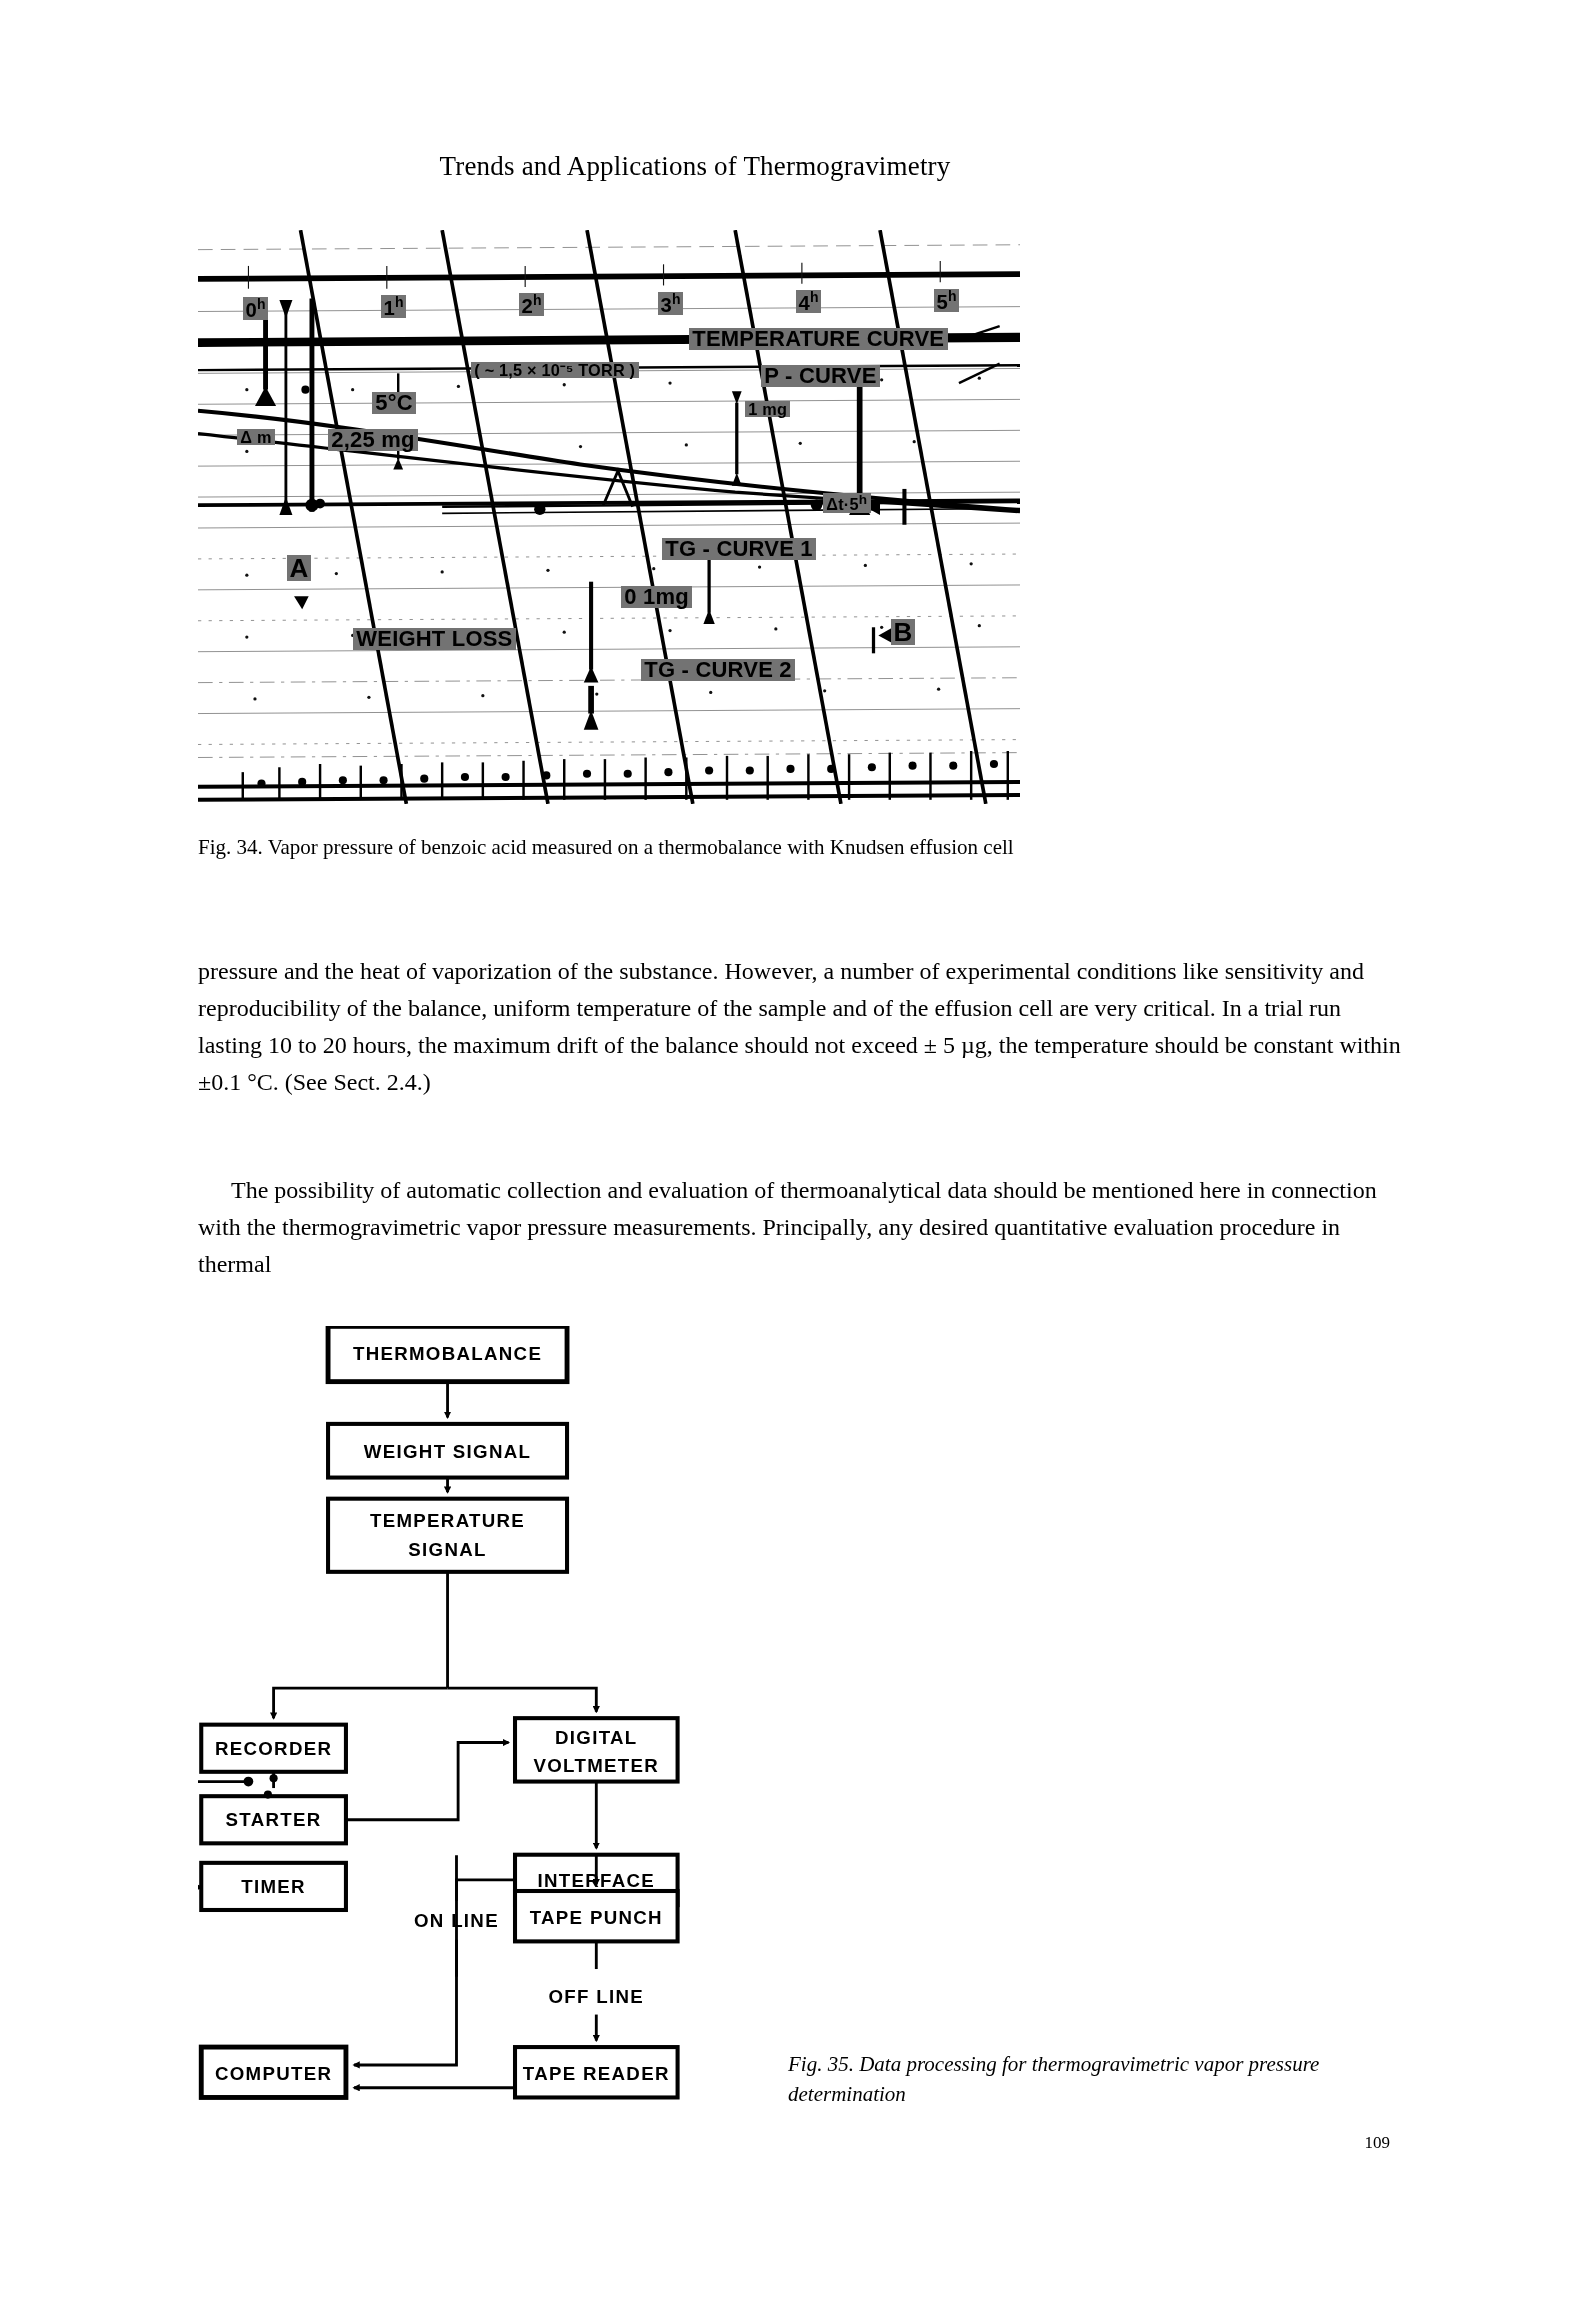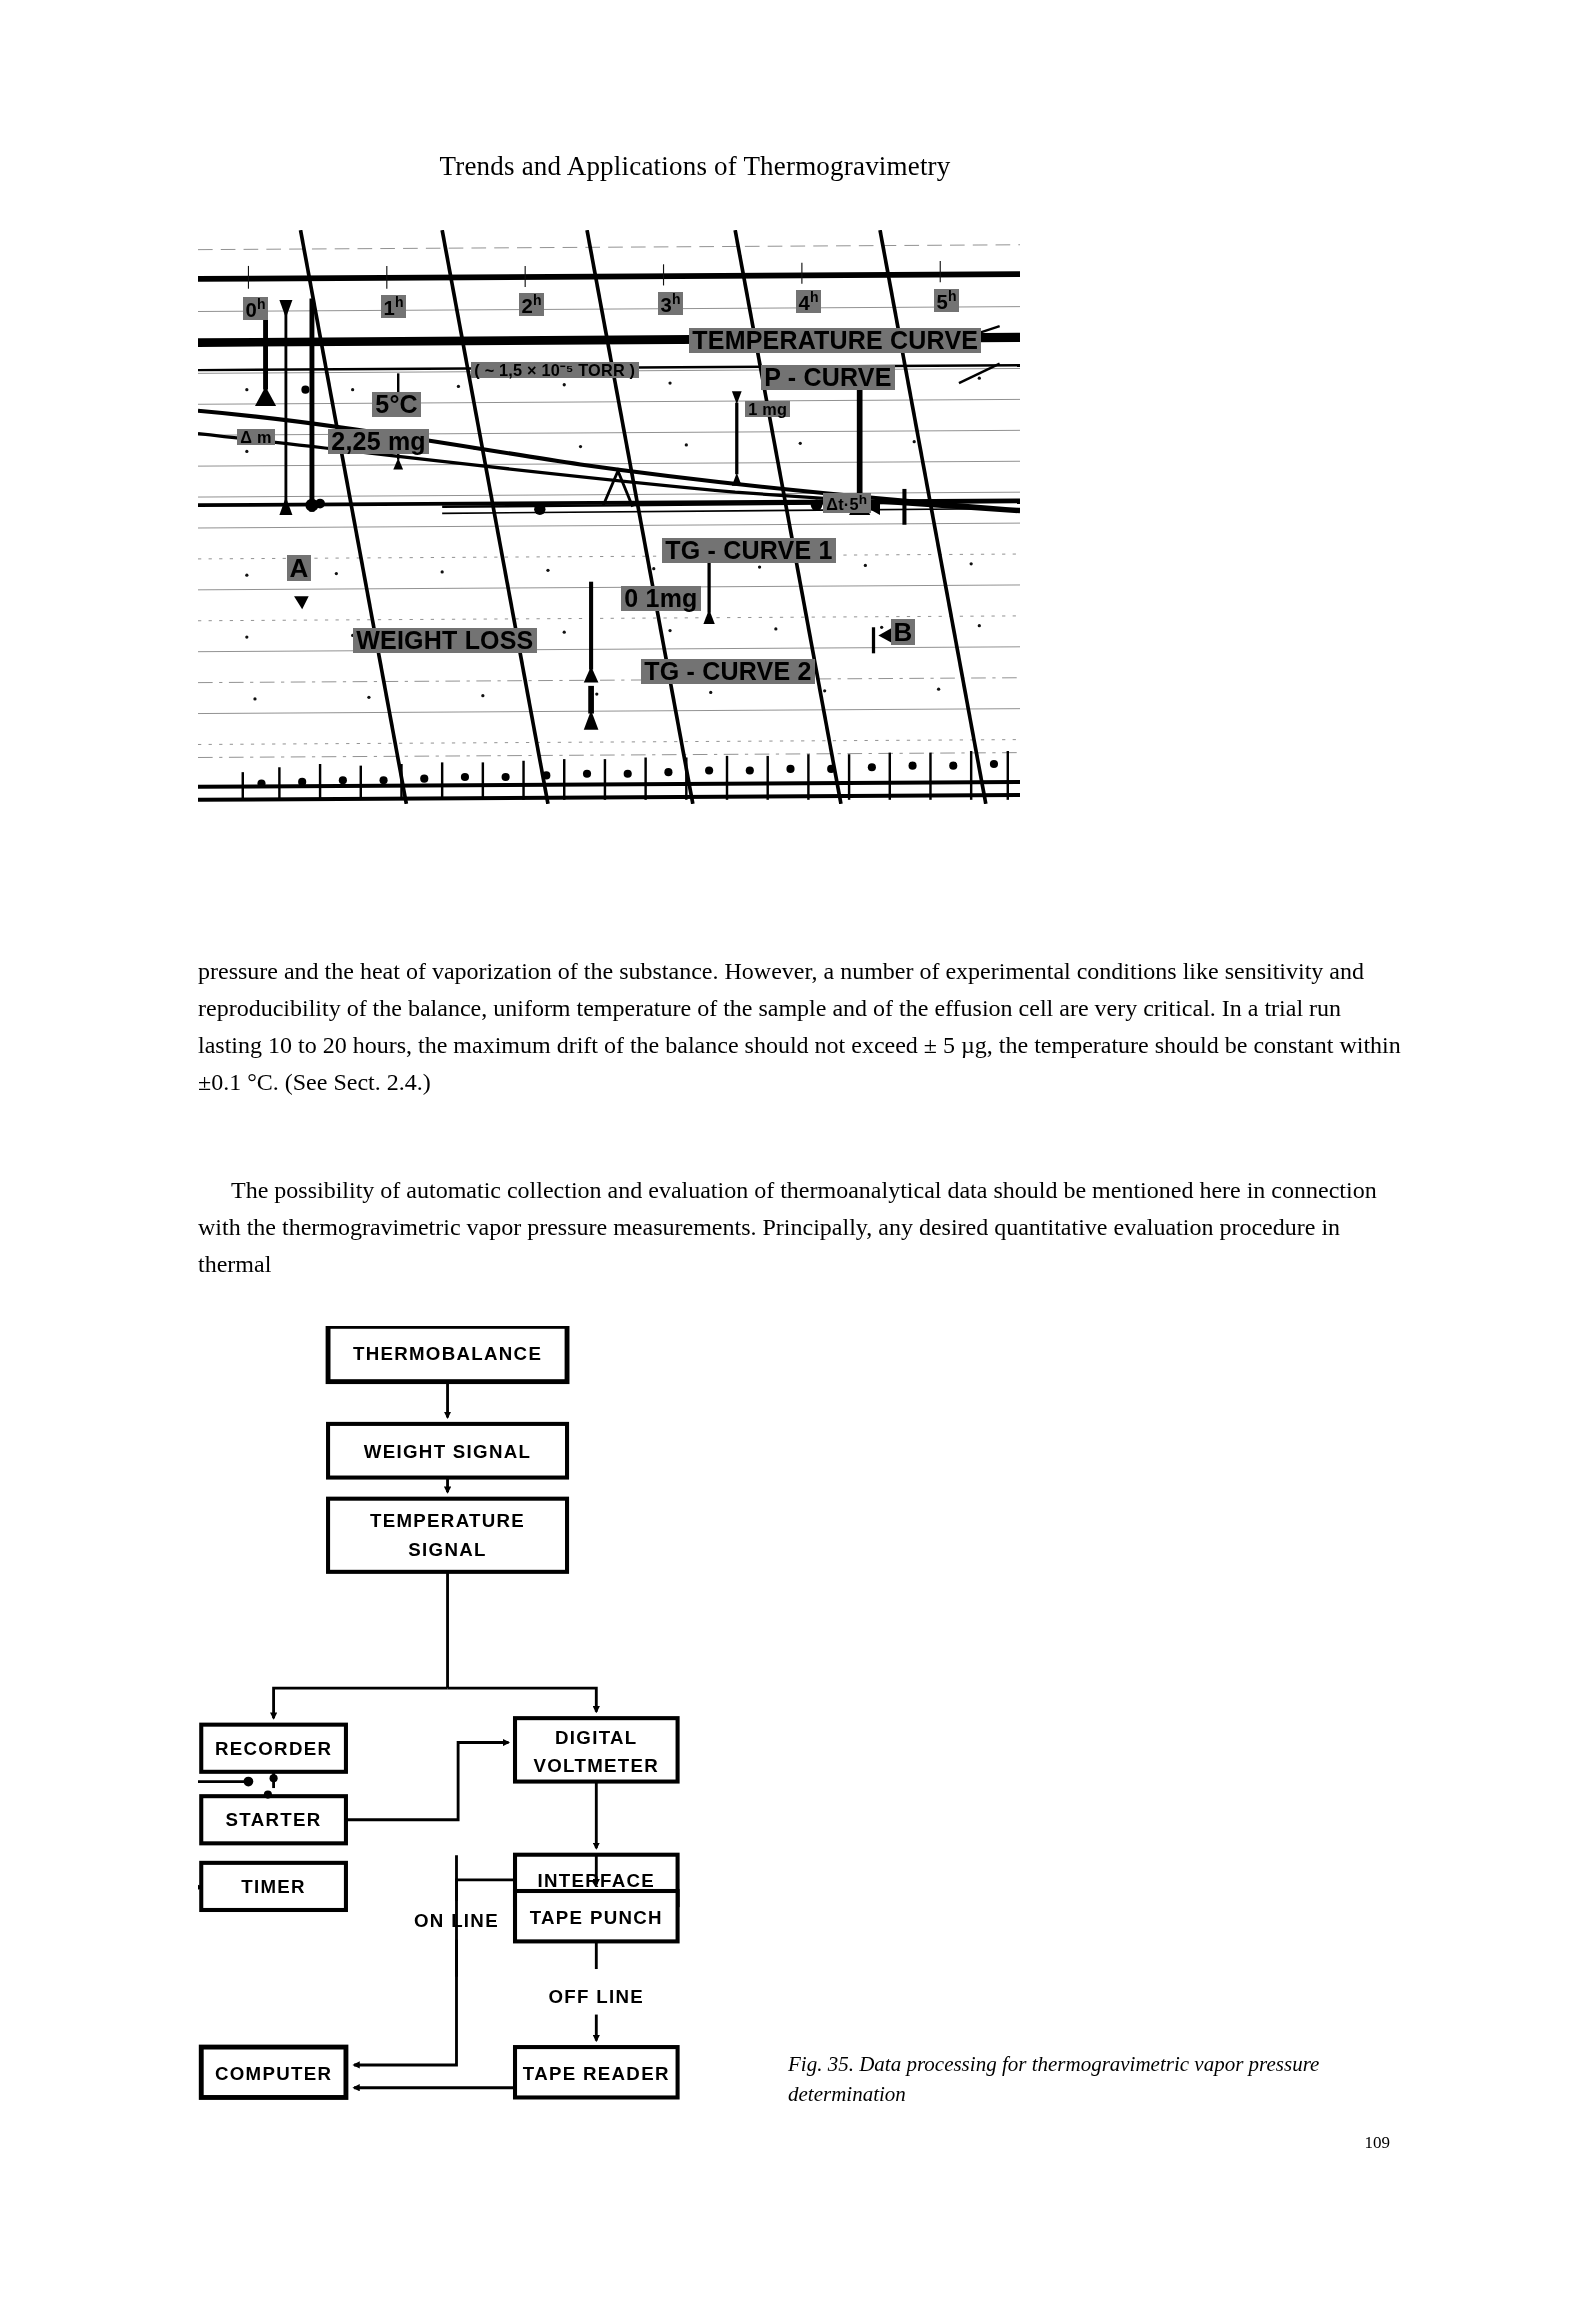--- a/index.html
+++ b/index.html
@@ -54,21 +54,21 @@
     position: absolute;
     font-family: "Liberation Sans", sans-serif;
     font-weight: bold;
     white-space: nowrap;
     background: #737373;
     line-height: 1;
     letter-spacing: 0.2px;
   }
   .cl-time { font-size: 20.3px; padding: 0 2.4px; }
   .cl-time sup { font-size: 14px; vertical-align: super; }
-  .cl-med  { font-size: 25px; padding: 0 3.3px; }
+  .cl-med  { font-size: 22px; padding: 0 3.3px; }
   .cl-sm   { font-size: 16.3px; padding: 0 3.3px; }
   .cl-big  { font-size: 26px; padding: 0 2.4px; }
 
   
   .fig-caption {
     position: absolute;
     font-family: "Liberation Serif", serif;
     font-size: 21px;
     line-height: 1.42;
   }
@@ -393,20 +393,21 @@
 
     <span class="chart-label cl-med" style="left:423px; top:356px;">0 1mg</span>
 
     <span class="chart-label cl-med" style="left:464px; top:308px;">TG - CURVE 1</span>
 
     <span class="chart-label cl-med" style="left:443px; top:429px;">TG - CURVE 2</span>
 
     <span class="chart-label cl-med" style="left:155px; top:398px;">WEIGHT  LOSS</span>
   </div>
 
+  <div class="fig-caption" id="fig34-caption">Fig. 34. Vapor pressure of benzoic acid measured on a thermobalance with Knudsen effusion cell</div>
 
   <div class="body-text" id="para-1">pressure and the heat of vaporization of the substance. However, a number of experimental conditions like sensitivity and reproducibility of the balance, uniform temperature of the sample and of the effusion cell are very critical. In a trial run lasting 10 to 20 hours, the maximum drift of the balance should not exceed ± 5 µg, the temperature should be constant within ±0.1 °C. (See Sect. 2.4.)</div>
 
   <div class="body-text" id="para-2">The possibility of automatic collection and evaluation of thermoanalytical data should be mentioned here in connection with the thermogravimetric vapor pressure measurements. Principally, any desired quantitative evaluation procedure in thermal</div>
 
   <div class="fig35">
     <svg width="569" height="651" viewBox="0 0 700 800">
       <defs>
         <marker id="arrowhead" markerWidth="9" markerHeight="9" refX="7" refY="4.5" orient="auto" markerUnits="userSpaceOnUse">
           <path d="M 0 0 L 9 4.5 L 0 9 z" fill="#000"></path>

